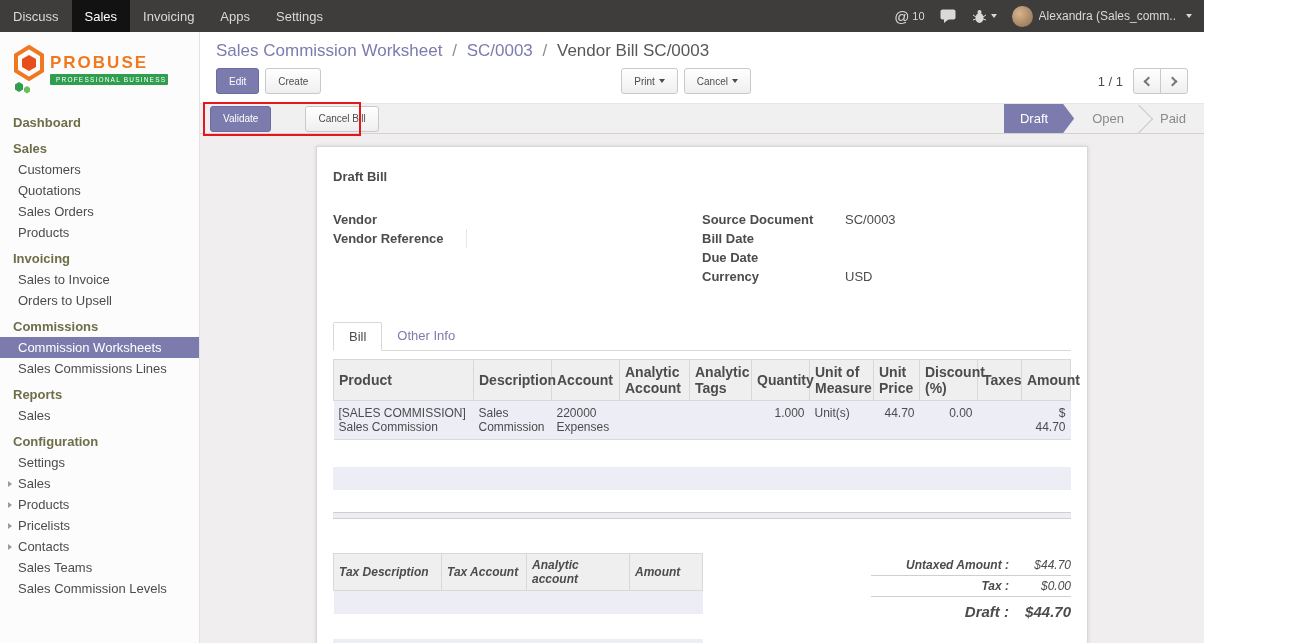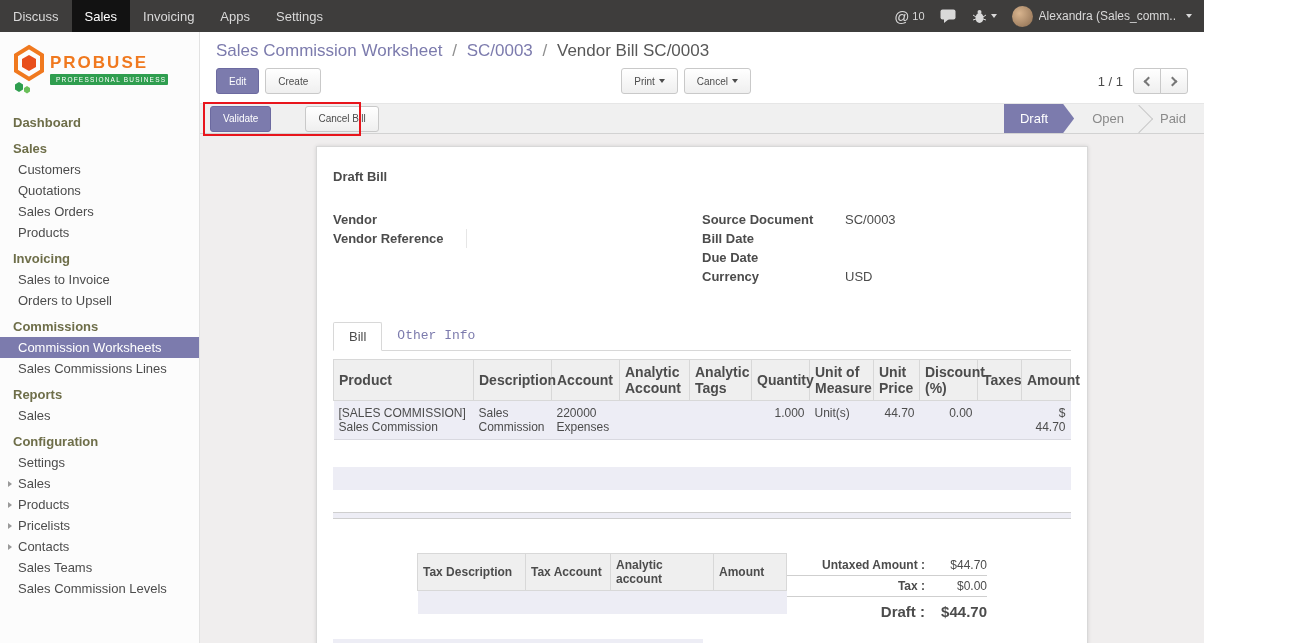--- a/index.html
+++ b/index.html
@@ -72,32 +72,32 @@
   .flabel{font-weight:bold;font-size:13px;color:#4c4c4c;}
   .fcol.left .flabel{width:133px;}
   .fcol.right .flabel{width:143px;}
   .fcol.left .fvalue{border-left:1px solid #e6e6e6;padding-left:8px;flex:1;}
   .fvalue{font-size:13px;min-height:19px;}
   .fvalue.link{color:#7c7bad;cursor:pointer;}
 
   .tabs{display:flex;margin-top:36px;border-bottom:1px solid #d8d8d8;}
   .tab{padding:6px 15px;font-size:13px;cursor:pointer;}
   .tab.active{background:#fff;border:1px solid #d8d8d8;border-bottom:1px solid #fff;margin-bottom:-1px;border-radius:2px 2px 0 0;color:#4c4c4c;}
-  .tab.inactive{color:#7c7bad;font-family:Liberation Mono, monospace;}
+  .tab.inactive{color:#7c7bad;}
 
   table{border-collapse:collapse;}
   .lines{width:100%;margin-top:8px;table-layout:fixed;}
   .lines th{background:#efefef;border:1px solid #d8d8d8;font-size:14px;font-weight:bold;padding:4px 5px;text-align:left;vertical-align:middle;color:#4c4c4c;}
   .lines td{background:#ededf5;font-size:12px;padding:5px;vertical-align:top;border-bottom:1px solid #d9d9e0;}
   .num{text-align:right;}
 
   .empty-bar{height:23px;background:#ededf5;margin-top:27px;}
   .double-rule{margin-top:22px;height:7px;background:#ededf5;border-top:1px solid #cfcfcf;border-bottom:1px solid #cfcfcf;}
 
-  .bottom{display:flex;margin-top:34px;align-items:flex-start;justify-content:center;}
+  .bottom{display:flex;margin-top:34px;align-items:flex-start;justify-content:space-between;font-style:italic;}
   .tax-table{width:370px;table-layout:fixed;}
   .tax-table th{background:#efefef;border:1px solid #d8d8d8;font-size:12px;font-weight:bold;padding:4px 5px;text-align:left;color:#4c4c4c;}
   .tax-table td{background:#ededf5;height:23px;padding:0;}
   .totals{width:200px;font-size:12px;padding-top:2px;}
   .trow{display:flex;align-items:center;justify-content:flex-end;padding:3px 0;border-bottom:1px solid #cfcfcf;}
   .trow .tlabel{font-weight:bold;text-align:right;flex:1;}
   .trow .tval{width:62px;text-align:right;}
   .trow.total{border-bottom:none;font-size:15px;font-weight:bold;padding-top:6px;}
   .bottom-bar{width:370px;height:24px;background:#ededf5;margin-top:16px;}
 </style>

